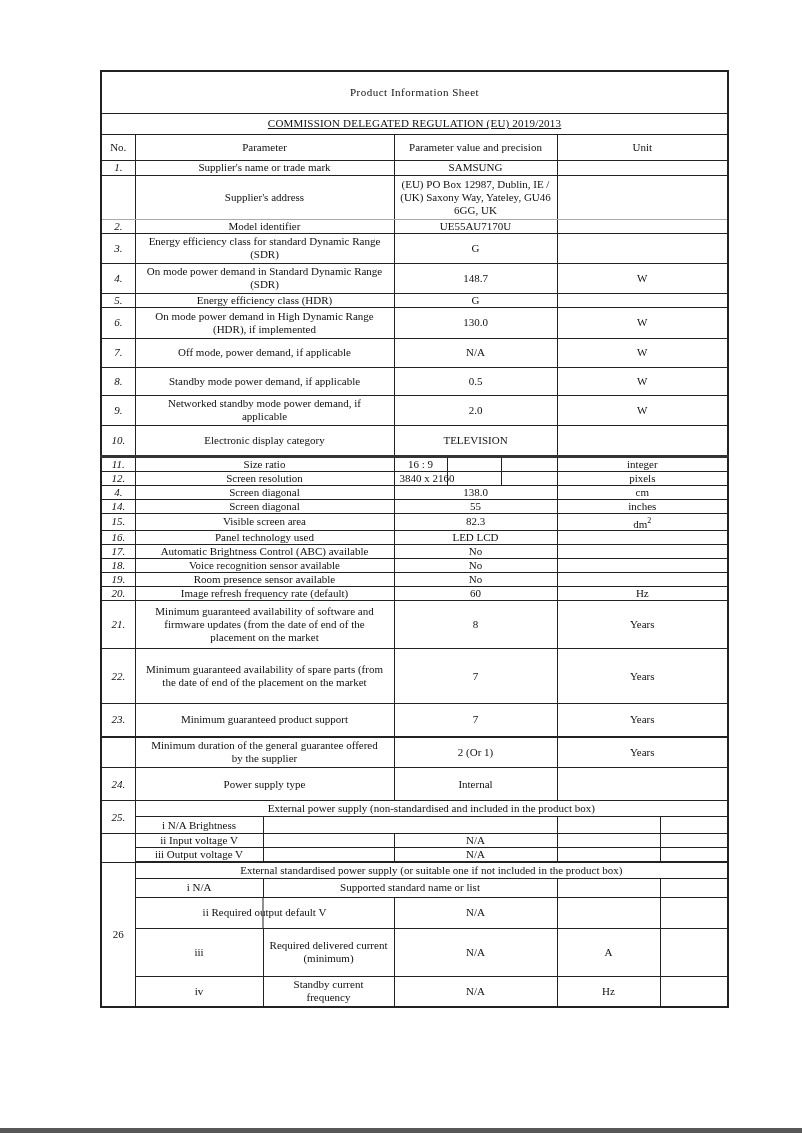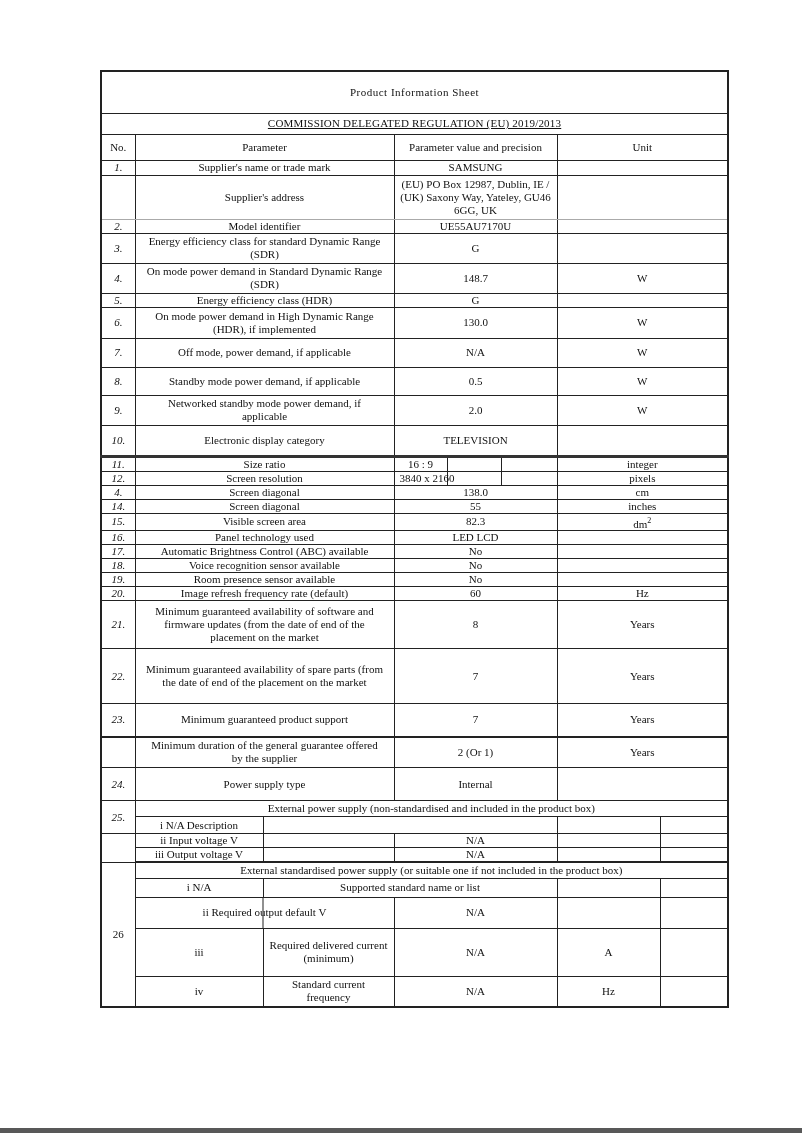--- a/index.html
+++ b/index.html
@@ -226,21 +226,21 @@
       <td colspan="2">Power supply type</td>
       <td colspan="3">Internal</td>
       <td colspan="2"></td>
     </tr>
 
     <tr style="height:16px">
       <td class="no" rowspan="2">25.</td>
       <td colspan="7">External power supply (non-standardised and included in the product box)</td>
     </tr>
     <tr style="height:17px">
-      <td class="ovf46">i N/A Description</td>
+      <td class="ovf46">i N/A Brightness</td>
       <td colspan="4"></td>
       <td></td>
       <td></td>
     </tr>
     <tr style="height:14px">
       <td rowspan="2"></td>
       <td class="ovf44">ii Input voltage V</td>
       <td></td>
       <td colspan="3">N/A</td>
       <td></td>
@@ -273,21 +273,21 @@
     <tr style="height:48px">
       <td>iii</td>
       <td class="pre">Required delivered current
 (minimum)</td>
       <td colspan="3">N/A</td>
       <td>A</td>
       <td></td>
     </tr>
     <tr style="height:31px">
       <td>iv</td>
-      <td class="pre">Standard current
+      <td class="pre">Standby current
 frequency</td>
       <td colspan="3">N/A</td>
       <td>Hz</td>
       <td></td>
     </tr>
   </tbody>
     </table>
 
   <div class="bottom-strip"></div>
 </div>

